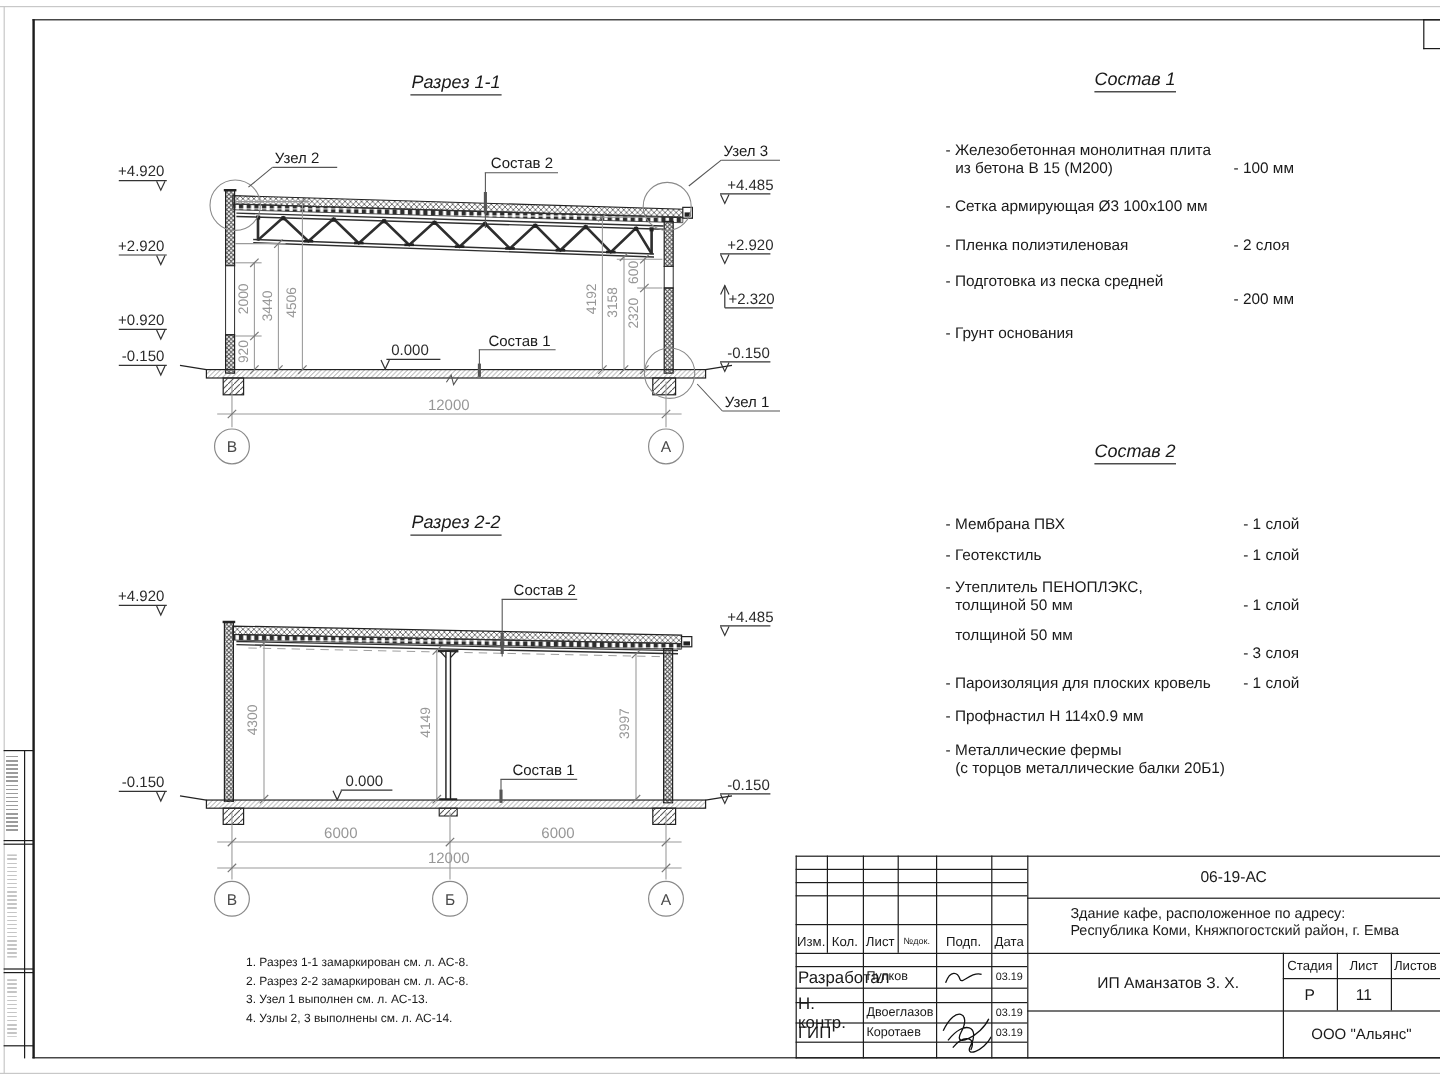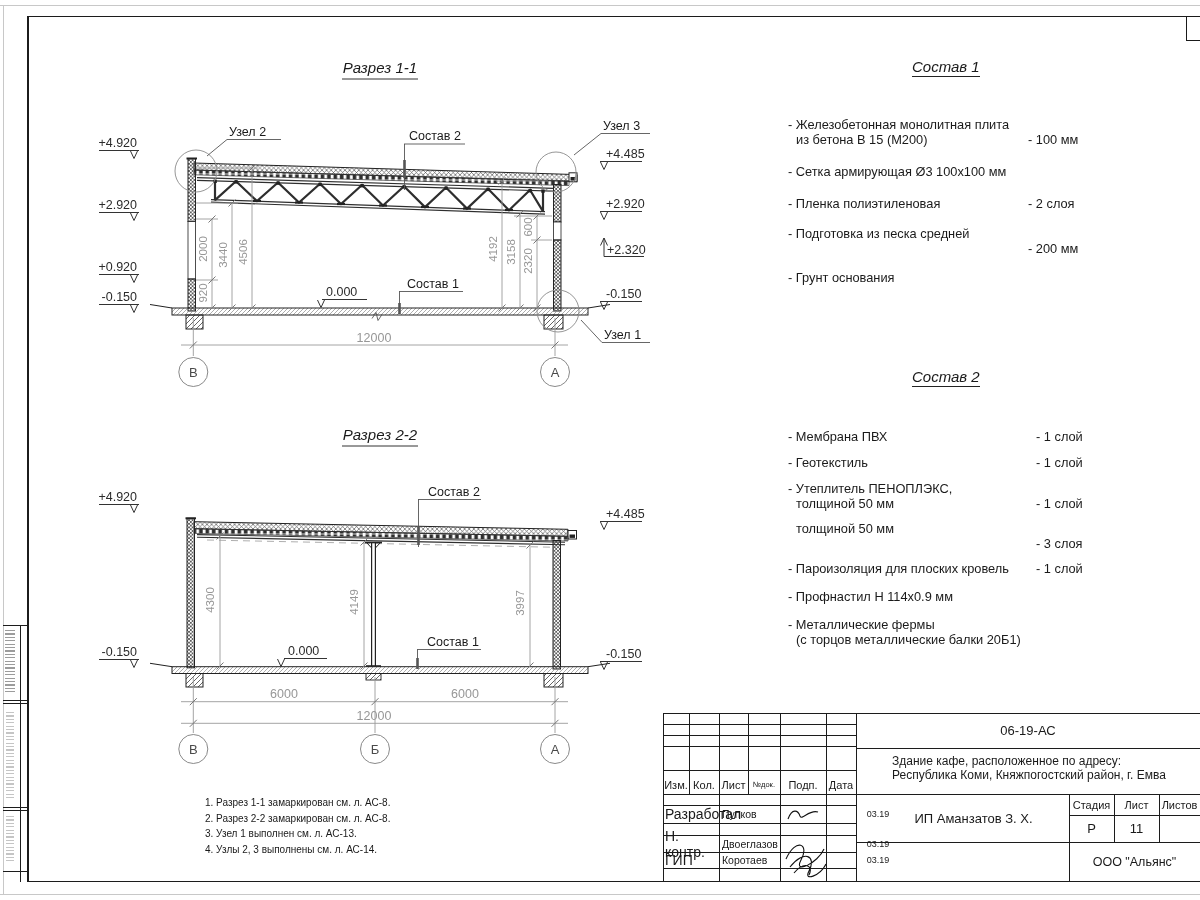--- a/index.html
+++ b/index.html
@@ -23,21 +23,21 @@
   .mlist{position:absolute;width:402px;font-size:12.8px;line-height:14.5px;}
   .mrow{position:absolute;left:0;width:100%;}
   .mrow .l2{margin-left:8px;}
   .mval{position:absolute;left:240px;white-space:nowrap;}
   .mval.b{bottom:0;} .mval.t{top:0;}
   
   #notes{position:absolute;left:205px;top:795px;font-size:10px;line-height:15.6px;}
   
   #tb{position:absolute;left:663px;top:713px;width:537px;height:169px;}
   #tb .cell{position:absolute;display:flex;align-items:center;justify-content:center;text-align:left;}
-  .tb-small{font-size:14px;} .tb-name{font-size:10.5px;} .tb-date{font-size:9px;margin-left:37px;}
+  .tb-small{font-size:14px;} .tb-name{font-size:10.5px;} .tb-date{font-size:9px;}
   .tb-head{font-size:11px;} .tb-tiny{font-size:7.5px;}
   #strip-txt1,#strip-txt2,#strip-txt3{position:absolute;background:repeating-linear-gradient(180deg,#8a8a8a 0 1.2px,transparent 1.2px 3.4px);}
 </style>
 </head>
 <body>
 
 <div id="page">
 
   <div class="edge" style="left:0;top:4.5px;width:1200px;height:1px"></div>
   <div class="edge" style="left:0;top:893.5px;width:1200px;height:1px"></div>

